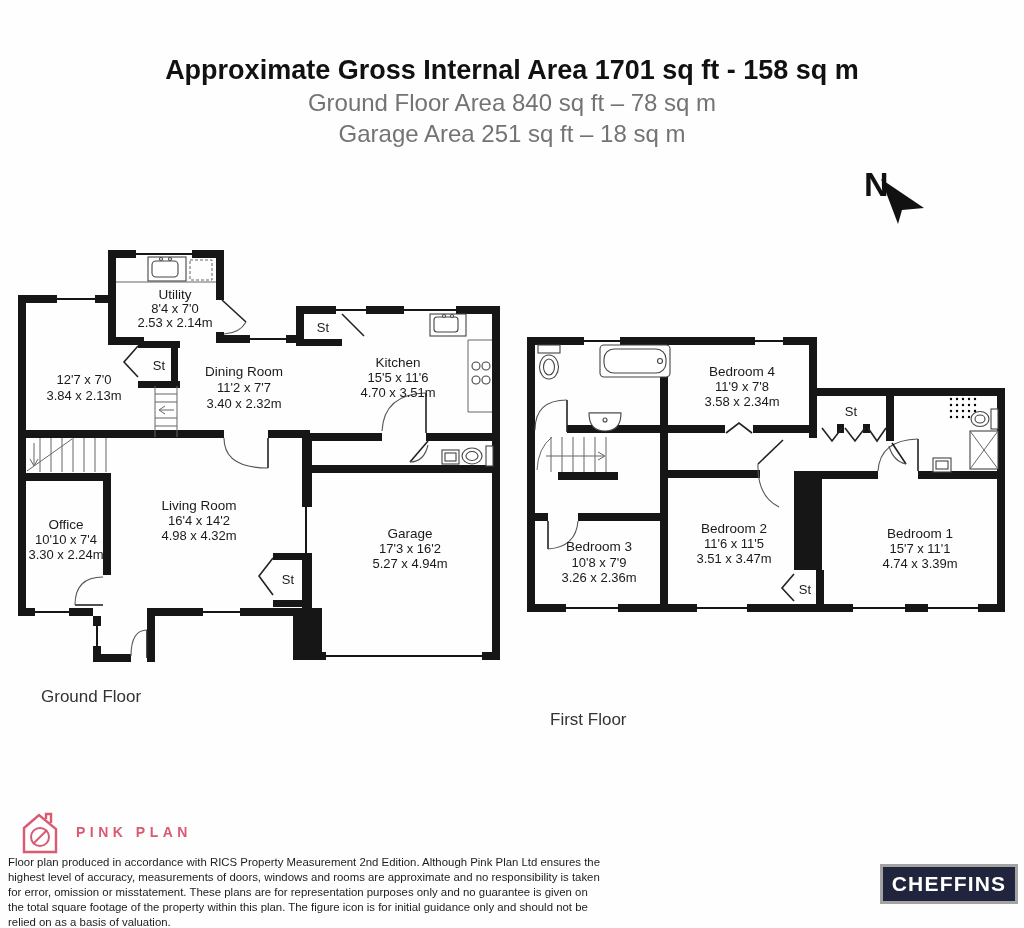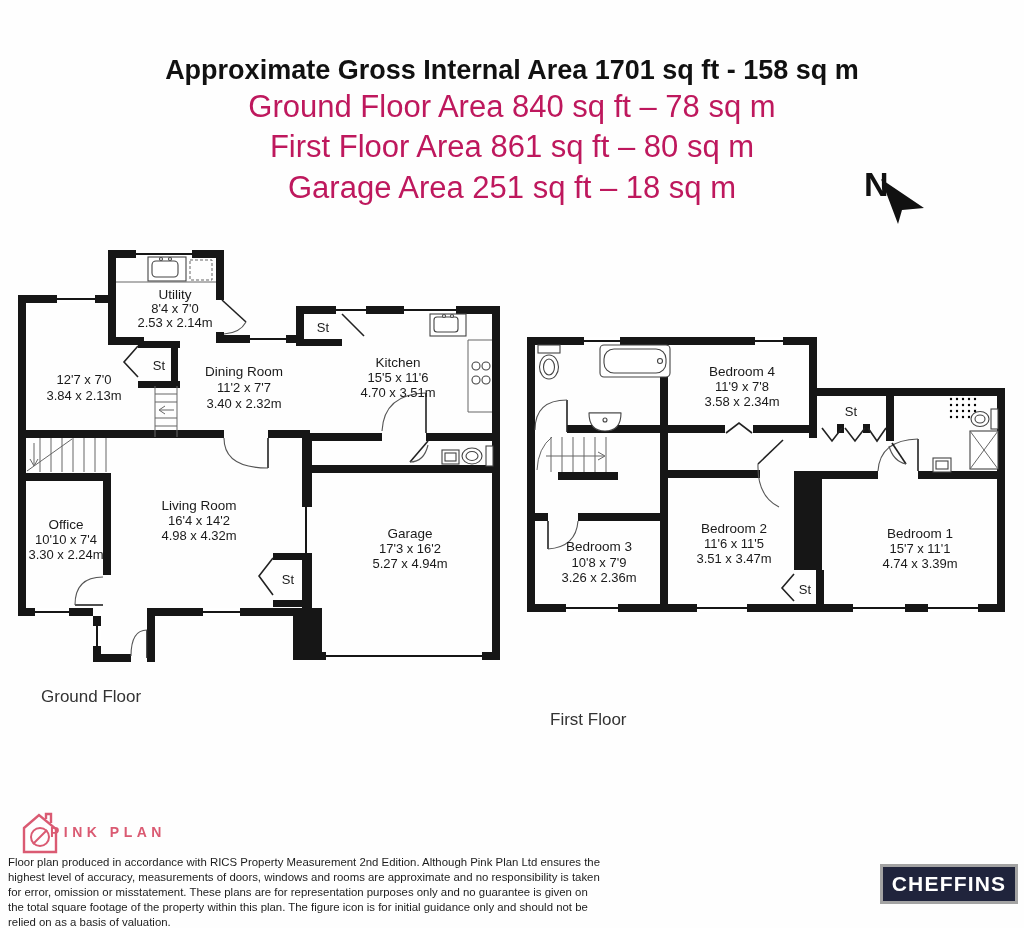--- a/index.html
+++ b/index.html
@@ -1,21 +1,21 @@
 <!DOCTYPE html>
 <html><head>
 <meta charset="utf-8">
 <style>
   html,body{margin:0;padding:0;background:#fff;}
   #stage{position:relative;width:1024px;height:928px;background:#fefefe;overflow:hidden;
          font-family:"Liberation Sans","DejaVu Sans",sans-serif;color:#1a1a1a;}
   .abs{position:absolute;}
   .header{left:0;right:0;top:54px;text-align:center;line-height:1.22;}
   .t-bold{font-size:27px;font-weight:700;color:#111;}
-  .t-sub{font-size:31px;font-weight:400;color:#be185d;line-height:1.3;}
+  .t-sub{font-size:24px;font-weight:400;color:#737373;line-height:1.3;}
   .floor-label{font-size:17px;color:#333;margin-left:19px;}
   svg text{font-family:"Liberation Sans","DejaVu Sans",sans-serif;fill:#1a1a1a;}
   .room-n{font-size:13.5px;}
   .room-d{font-size:13px;}
   .st-t{font-size:13px;}
   .wall{fill:#161616;}
   .winline{fill:#161616;}
   .wingap{fill:#fff;}
   .door{stroke:#555;stroke-width:1.1;fill:none;}
   .leaf{stroke:#222;stroke-width:1.6;fill:none;}
@@ -29,21 +29,20 @@
   .compass-n{font-size:34px;font-weight:600;fill:#111;}
 </style>
 </head>
 <body>
 
 <div id="stage">
 
   <div class="abs header">
     <div class="t-bold">Approximate Gross Internal Area 1701 sq ft - 158 sq m</div>
     <div class="t-sub">Ground Floor Area 840 sq ft – 78 sq m</div>
-    <div class="t-sub">First Floor Area 861 sq ft – 80 sq m</div>
     <div class="t-sub">Garage Area 251 sq ft – 18 sq m</div>
   </div>
 
   <svg class="abs" style="left:850px;top:150px" width="92" height="92" viewBox="0 0 92 92">
     <text x="14" y="46" class="compass-n">N</text>
     <polygon points="31,29 74,58 52,60 48,74" fill="#111"></polygon>
   </svg>
 
   <svg class="abs" style="left:0;top:240px" width="1024" height="450" viewBox="0 240 1024 450">
 
@@ -339,21 +338,21 @@
 
   <div class="abs floor-label" style="left:22px;top:687px">Ground Floor</div>
   <div class="abs floor-label" style="left:531px;top:710px">First Floor</div>
 
   <svg class="abs" style="left:20px;top:811px" width="40" height="44" viewBox="0 0 40 44">
     <path d="M 26,8 L 26,3 L 31,3 L 31,12" fill="none" stroke="#da5a72" stroke-width="2.4"></path>
     <path d="M 4,17 L 19,4 L 36,18 L 36,41 L 4,41 Z" fill="none" stroke="#da5a72" stroke-width="2.4"></path>
     <circle cx="20" cy="26" r="9" fill="none" stroke="#da5a72" stroke-width="2"></circle>
     <path d="M 13,33 L 27,19" fill="none" stroke="#da5a72" stroke-width="2"></path>
   </svg>
-  <div class="abs brand" style="left:50px;top:824px">PINK PLAN</div>
+  <div class="abs brand" style="left:76px;top:824px">PINK PLAN</div>
 
   <div class="abs disclaimer" style="left:8px;top:855px">Floor plan produced in accordance with RICS Property Measurement 2nd Edition. Although Pink Plan Ltd ensures the highest level of accuracy, measurements of doors, windows and rooms are approximate and no responsibility is taken for error, omission or misstatement. These plans are for representation purposes only and no guarantee is given on the total square footage of the property within this plan. The figure icon is for initial guidance only and should not be relied on as a basis of valuation.</div>
 
   <div class="abs cheffins" style="left:880px;top:864px">
     <span>CHEFFINS</span>
   </div>
 
 </div>
 
 </body></html>

